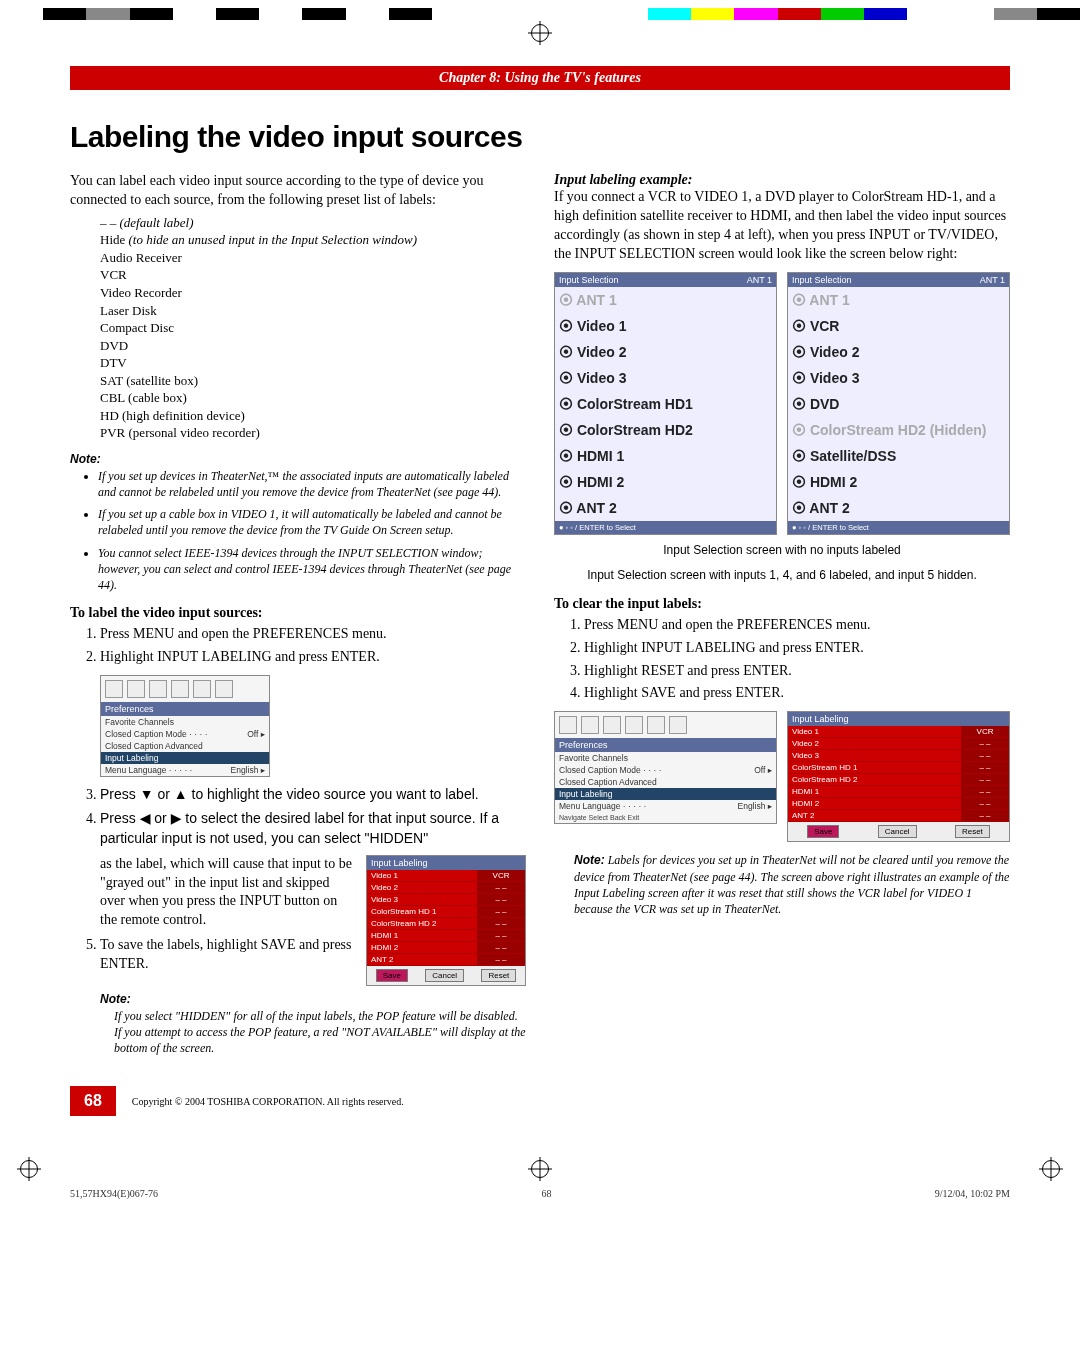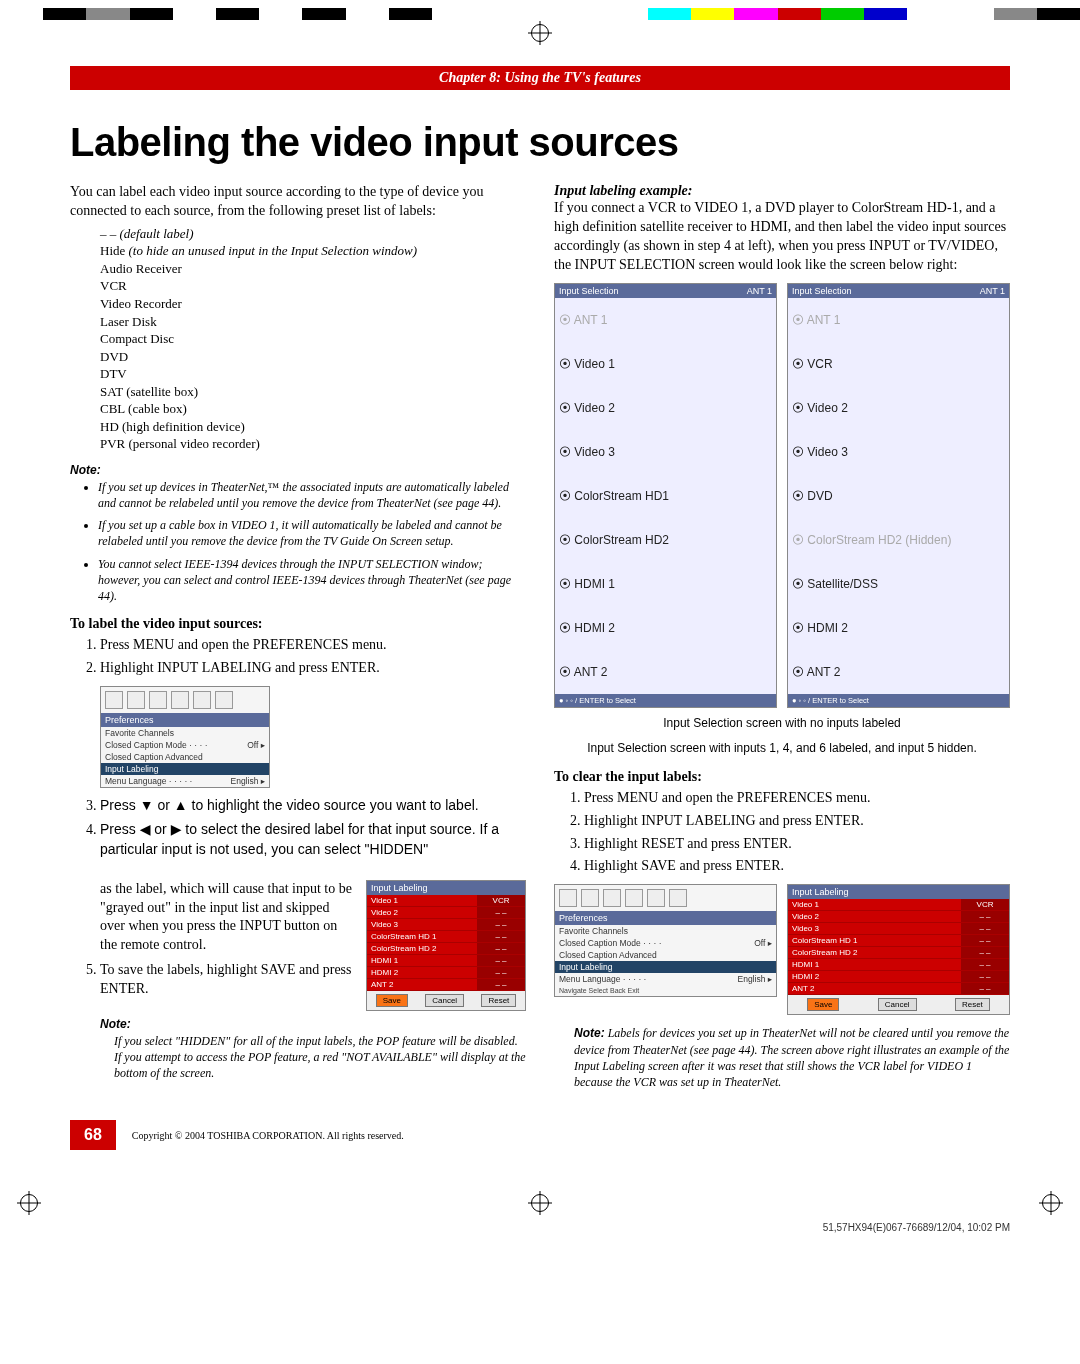--- a/index.html
+++ b/index.html
@@ -30,79 +30,79 @@
     font-style: italic;
     font-weight: bold;
     font-size: 14px;
     padding: 4px 0;
     margin-bottom: 30px;
     font-family: 'Times New Roman', serif;
   }
   h1 {
     font-family: Arial, Helvetica, sans-serif;
     font-weight: bold;
-    font-size: 40px;
+    font-size: 30px;
     margin-bottom: 18px;
     letter-spacing: -0.5px;
   }
   .cols { display: flex; gap: 28px; }
   .col { flex: 1; min-width: 0; }
   p, li { font-size: 14px; line-height: 1.35; }
   .intro { }
   .label-list { margin: 4px 0 10px 30px; font-size: 13px; line-height:1.35; }
   .label-list .row { display:block; }
   .paren { font-style: italic; }
   .note-hd { font-family: Arial, sans-serif; font-weight:bold; font-style:italic; font-size:12px; margin:6px 0 2px 0; }
   .note-body { font-style: italic; font-size: 12px; line-height:1.35; margin-left: 14px; }
   .note-body ul { list-style: disc; padding-left: 14px; }
   .note-body li { font-size: 12px; margin-bottom:6px; }
   .subhead { font-weight: bold; font-size: 14px; margin: 12px 0 4px 0; }
   ol.steps { list-style: decimal; margin-left: 30px; }
   ol.steps li { margin-bottom: 4px; font-size:14px; }
-  .step-wrap { display:flex; gap:10px; align-items:flex-start; margin-top:20px; }
+  .step-wrap { display:flex; gap:10px; align-items:flex-start; margin-top:6px; }
   .step-text { flex:1; font-size:14px; line-height:1.35; }
 
   
   .menu-box { border:1px solid #888; font-family: Arial, sans-serif; font-size:9px; background:#f5f5f5; width:170px; }
   .menu-icons { display:flex; gap:4px; padding:4px; }
   .menu-icons span { width:18px; height:18px; border:1px solid #999; background:#eee; display:inline-block; }
   .menu-title { background:#5a6a9a; color:#fff; padding:2px 4px; font-size:9px; }
   .menu-row { padding:1px 4px; font-size:8.5px; color:#333; display:flex; justify-content:space-between;align-items:flex-end; }
   .menu-row.hl { background:#246; color:#fff; }
   .menu-foot { font-size:7px; padding:2px 4px; color:#444; }
 
   .input-lbl-box { border:1px solid #888; font-family: Arial, sans-serif; font-size:9px; width:170px; background:#eee; }
   .ilb-title { background:#5a6a9a; color:#fff; padding:2px 4px; font-size:9px; }
   .ilb-row { display:flex; background:#c00; color:#fff; font-size:8px; border-bottom:1px solid #a00; }
   .ilb-row span:first-child { flex:1; padding:1px 4px; }
   .ilb-row span:last-child { width:48px; text-align:center; padding:1px 2px; background:#900; }
   .ilb-btns { display:flex; justify-content:space-around; padding:3px 2px; gap:4px; }
   .ilb-btn { border:1px solid #777; font-size:8px; padding:1px 6px; background:#ddd; }
-  .ilb-btn.hl { background:#f97316; }
+  .ilb-btn.hl { background:#be185d; }
 
   .sel-pair { display:flex; gap:10px; margin:8px 0; }
   .sel-box { flex:1; border:1px solid #888; font-family: Arial, sans-serif; font-size:9px; background:#eef; }
   .sel-title { background:#5a6a9a; color:#fff; padding:2px 4px; display:flex; justify-content:space-between; font-size:9px; }
-  .sel-row { padding:15px 4px; font-size:12px; color:#222; }
+  .sel-row { padding:5px 4px; font-size:14px; color:#222;font-weight:bold; }
   .sel-row.dim { color:#aaa; }
   .sel-foot { background:#5a6a9a; color:#fff; font-size:7.5px; padding:2px 4px; }
   .sel-caps { display:flex; gap:10px; font-size:12px; font-family: Arial, sans-serif; margin-top:4px;flex-direction:column; }
   .sel-caps div { flex:1; text-align:center; line-height:1.3; }
 
   .right-pair { display:flex; gap:10px; margin-top:8px; align-items:flex-start; }
   .right-pair .menu-box, .right-pair .input-lbl-box { flex:1; }
 
   .note-block { font-style: italic; font-size:12px; line-height:1.35; margin:10px 0 0 20px; }
   .note-block .lead { font-weight:bold; font-family: Arial, sans-serif; }
 
   .pg-footer { display:flex; align-items:center; margin-top:30px; gap:16px; }
   .pg-num-box { background:#c00; color:#fff; font-weight:bold; font-family: Arial, sans-serif; padding:6px 14px; font-size:16px; }
   .copyright { flex:1; font-size:10px; font-family: Liberation Serif, serif; }
 
-  .file-line { display:flex; justify-content:flex-end; font-size:10px; font-family: Liberation Sans, sans-serif; padding:6px 70px 20px 70px; color:#333; }
+  .file-line { display:flex; justify-content:space-between; font-size:10px; font-family: Liberation Serif, serif; padding:6px 70px 20px 70px; color:#333; }
 
   .tri { font-family: Arial, sans-serif; }
 </style>
 </head>
 <body>
 
 <div class="color-bar">
   <span style="background:#fff"></span>
     <span style="background:#000"></span>
     <span style="background:#888"></span>

